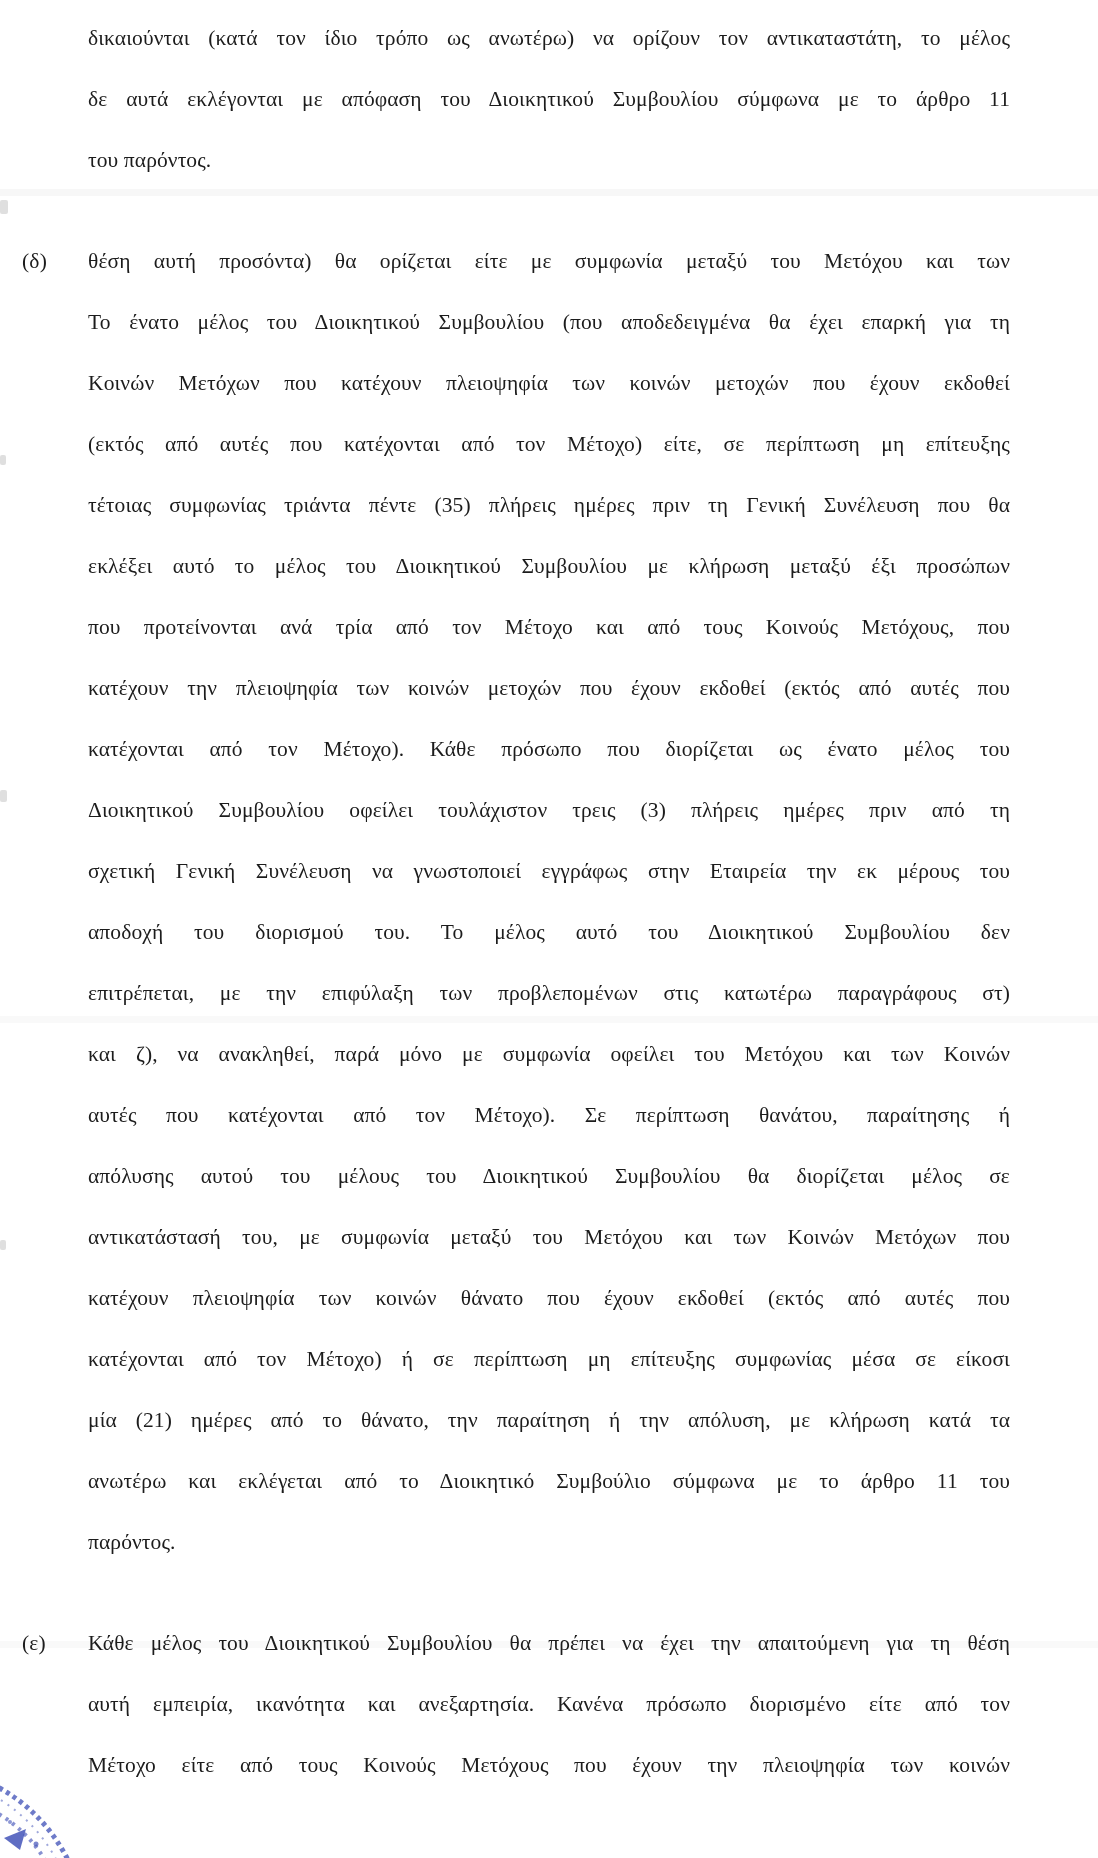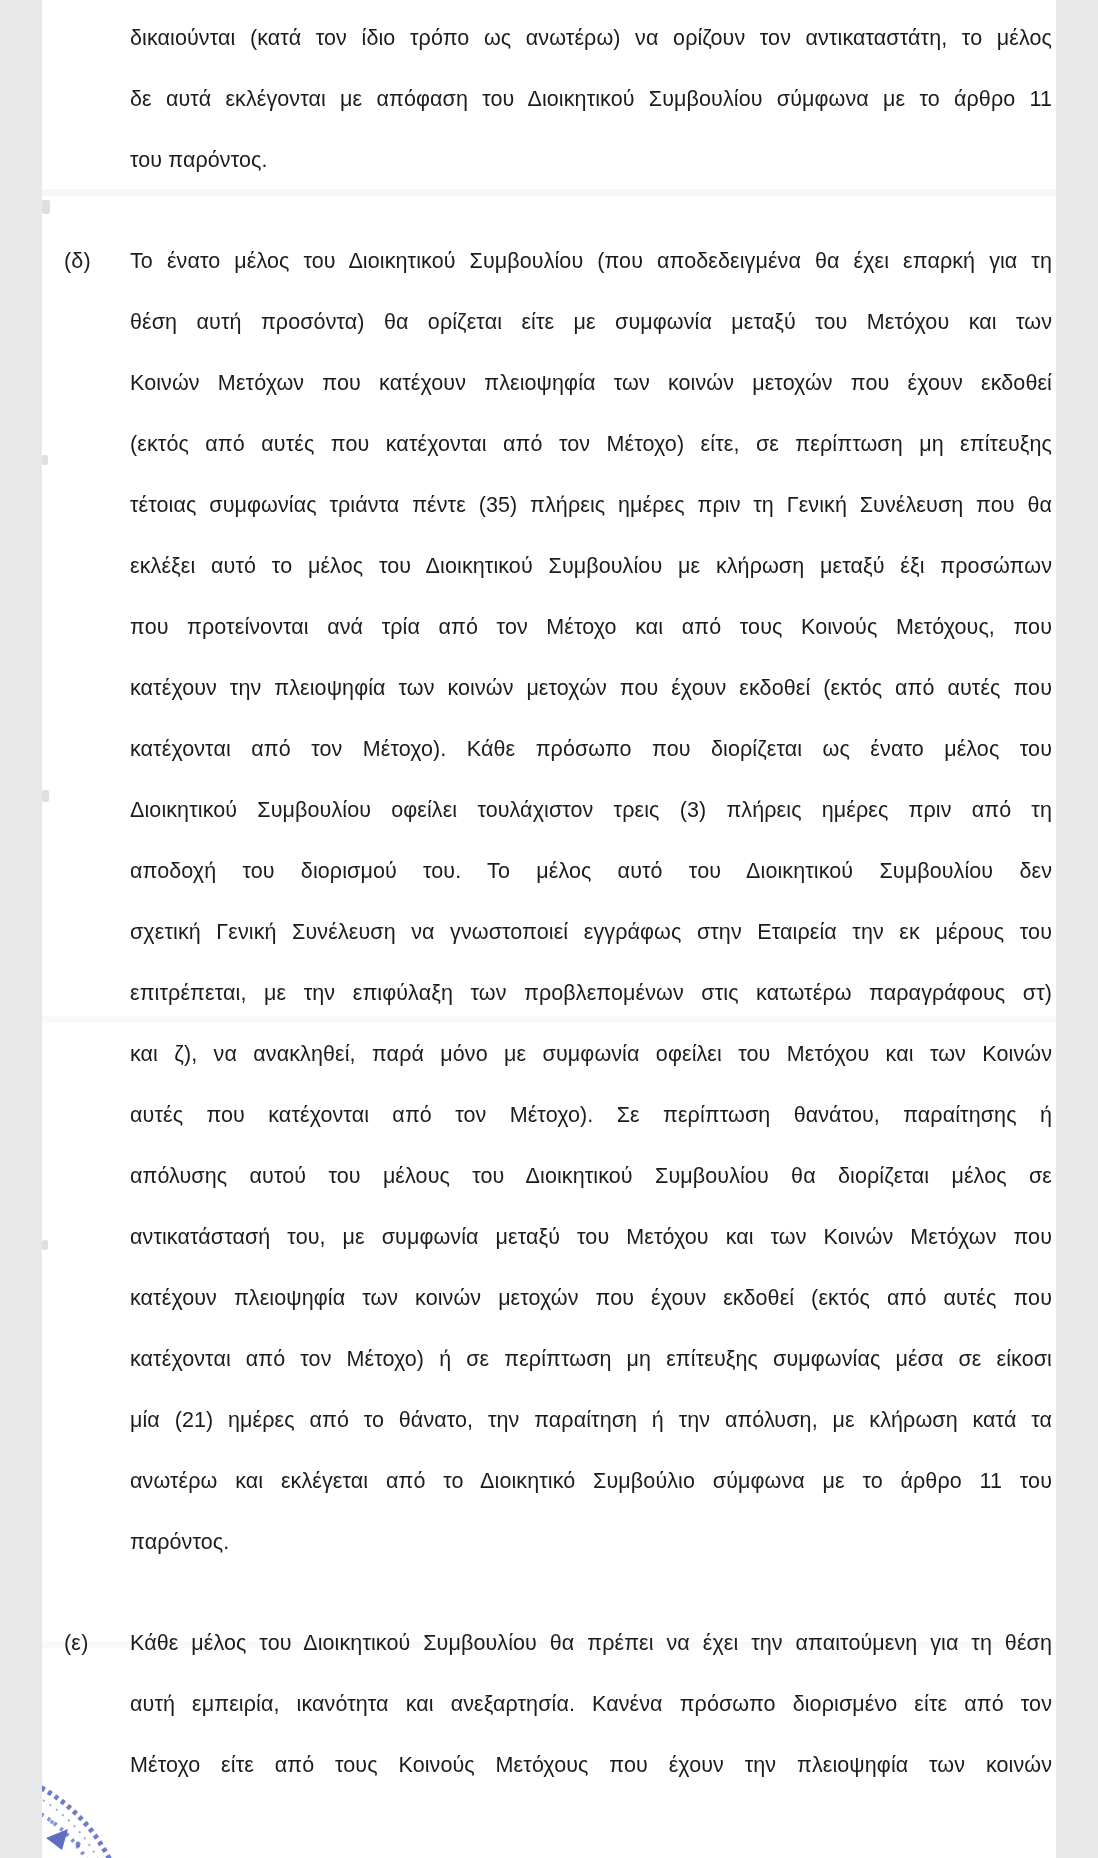--- a/index.html
+++ b/index.html
@@ -2,26 +2,26 @@
 <html lang="el" style="--page-bg: #ffffff; --text-color: #1c1c1c; --stamp-color: #4353b8;"><head>
 <meta charset="utf-8">
 <style>
   html, body {
     margin: 0;
     padding: 0;
     background: #e8e8e8;
   }
   .page {
     position: relative;
-    width: 1014px;
+    width: 1098px;
     height: 1858px;
     margin: 0 auto;
     background: var(--page-bg, #ffffff);
     overflow: hidden;
-    font-family: Liberation Sans, sans-serif;
+    font-family: Liberation Serif, serif;
     color: var(--text-color, #1c1c1c);
   }
   .content {
     position: absolute;
     top: 8px;
     left: 0;
     right: 0;
   }
   .para {
     display: grid;
@@ -91,38 +91,38 @@
         <div class="para-label"></div>
         <div class="para-body">
           <div class="line">δικαιούνται (κατά τον ίδιο τρόπο ως ανωτέρω) να ορίζουν τον αντικαταστάτη, το μέλος</div>
           <div class="line">δε αυτά εκλέγονται με απόφαση του Διοικητικού Συμβουλίου σύμφωνα με το άρθρο 11</div>
           <div class="line last">του παρόντος.</div>
         </div>
       </div>
       <div class="para">
         <div class="para-label">(δ)</div>
         <div class="para-body">
+          <div class="line">θέση αυτή προσόντα) θα ορίζεται είτε με συμφωνία μεταξύ του Μετόχου και των</div>
           <div class="line">Το ένατο μέλος του Διοικητικού Συμβουλίου (που αποδεδειγμένα θα έχει επαρκή για τη</div>
-          <div class="line">θέση αυτή προσόντα) θα ορίζεται είτε με συμφωνία μεταξύ του Μετόχου και των</div>
           <div class="line">Κοινών Μετόχων που κατέχουν πλειοψηφία των κοινών μετοχών που έχουν εκδοθεί</div>
           <div class="line">(εκτός από αυτές που κατέχονται από τον Μέτοχο) είτε, σε περίπτωση μη επίτευξης</div>
           <div class="line">τέτοιας συμφωνίας τριάντα πέντε (35) πλήρεις ημέρες πριν τη Γενική Συνέλευση που θα</div>
           <div class="line">εκλέξει αυτό το μέλος του Διοικητικού Συμβουλίου με κλήρωση μεταξύ έξι προσώπων</div>
           <div class="line">που προτείνονται ανά τρία από τον Μέτοχο και από τους Κοινούς Μετόχους, που</div>
           <div class="line">κατέχουν την πλειοψηφία των κοινών μετοχών που έχουν εκδοθεί (εκτός από αυτές που</div>
           <div class="line">κατέχονται από τον Μέτοχο). Κάθε πρόσωπο που διορίζεται ως ένατο μέλος του</div>
           <div class="line">Διοικητικού Συμβουλίου οφείλει τουλάχιστον τρεις (3) πλήρεις ημέρες πριν από τη</div>
+          <div class="line">σχετική Γενική Συνέλευση να γνωστοποιεί εγγράφως στην Εταιρεία την εκ μέρους του</div>
           <div class="line">αποδοχή του διορισμού του. Το μέλος αυτό του Διοικητικού Συμβουλίου δεν</div>
-          <div class="line">σχετική Γενική Συνέλευση να γνωστοποιεί εγγράφως στην Εταιρεία την εκ μέρους του</div>
           <div class="line">επιτρέπεται, με την επιφύλαξη των προβλεπομένων στις κατωτέρω παραγράφους στ)</div>
           <div class="line">και ζ), να ανακληθεί, παρά μόνο με συμφωνία οφείλει του Μετόχου και των Κοινών</div>
           <div class="line">αυτές που κατέχονται από τον Μέτοχο). Σε περίπτωση θανάτου, παραίτησης ή</div>
           <div class="line">απόλυσης αυτού του μέλους του Διοικητικού Συμβουλίου θα διορίζεται μέλος σε</div>
           <div class="line">αντικατάστασή του, με συμφωνία μεταξύ του Μετόχου και των Κοινών Μετόχων που</div>
-          <div class="line">κατέχουν πλειοψηφία των κοινών μετοχών που έχουν εκδοθεί (εκτός από αυτές που</div>
+          <div class="line">κατέχουν πλειοψηφία των κοινών θάνατο που έχουν εκδοθεί (εκτός από αυτές που</div>
           <div class="line">κατέχονται από τον Μέτοχο) ή σε περίπτωση μη επίτευξης συμφωνίας μέσα σε είκοσι</div>
           <div class="line">μία (21) ημέρες από το θάνατο, την παραίτηση ή την απόλυση, με κλήρωση κατά τα</div>
           <div class="line">ανωτέρω και εκλέγεται από το Διοικητικό Συμβούλιο σύμφωνα με το άρθρο 11 του</div>
           <div class="line last">παρόντος.</div>
         </div>
       </div>
       <div class="para">
         <div class="para-label">(ε)</div>
         <div class="para-body">
           <div class="line">Κάθε μέλος του Διοικητικού Συμβουλίου θα πρέπει να έχει την απαιτούμενη για τη θέση</div>

